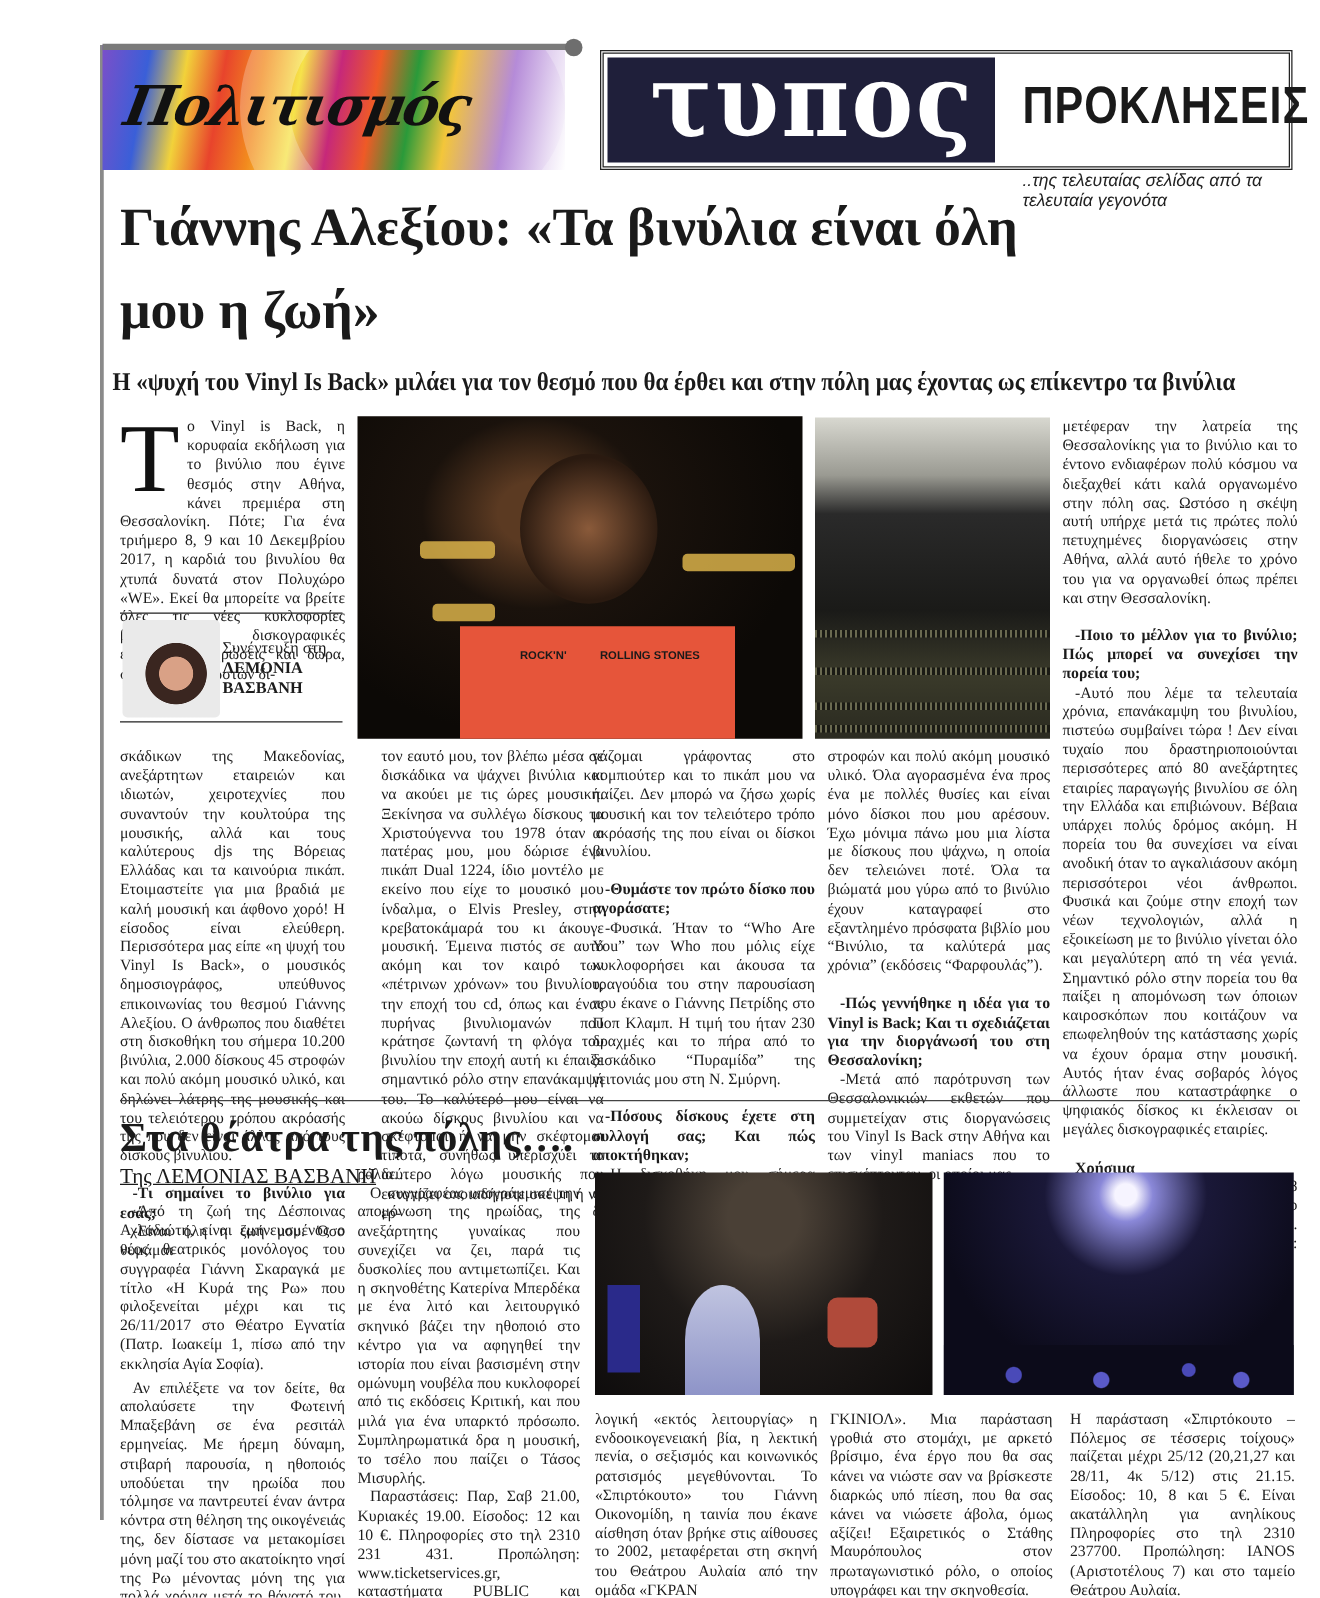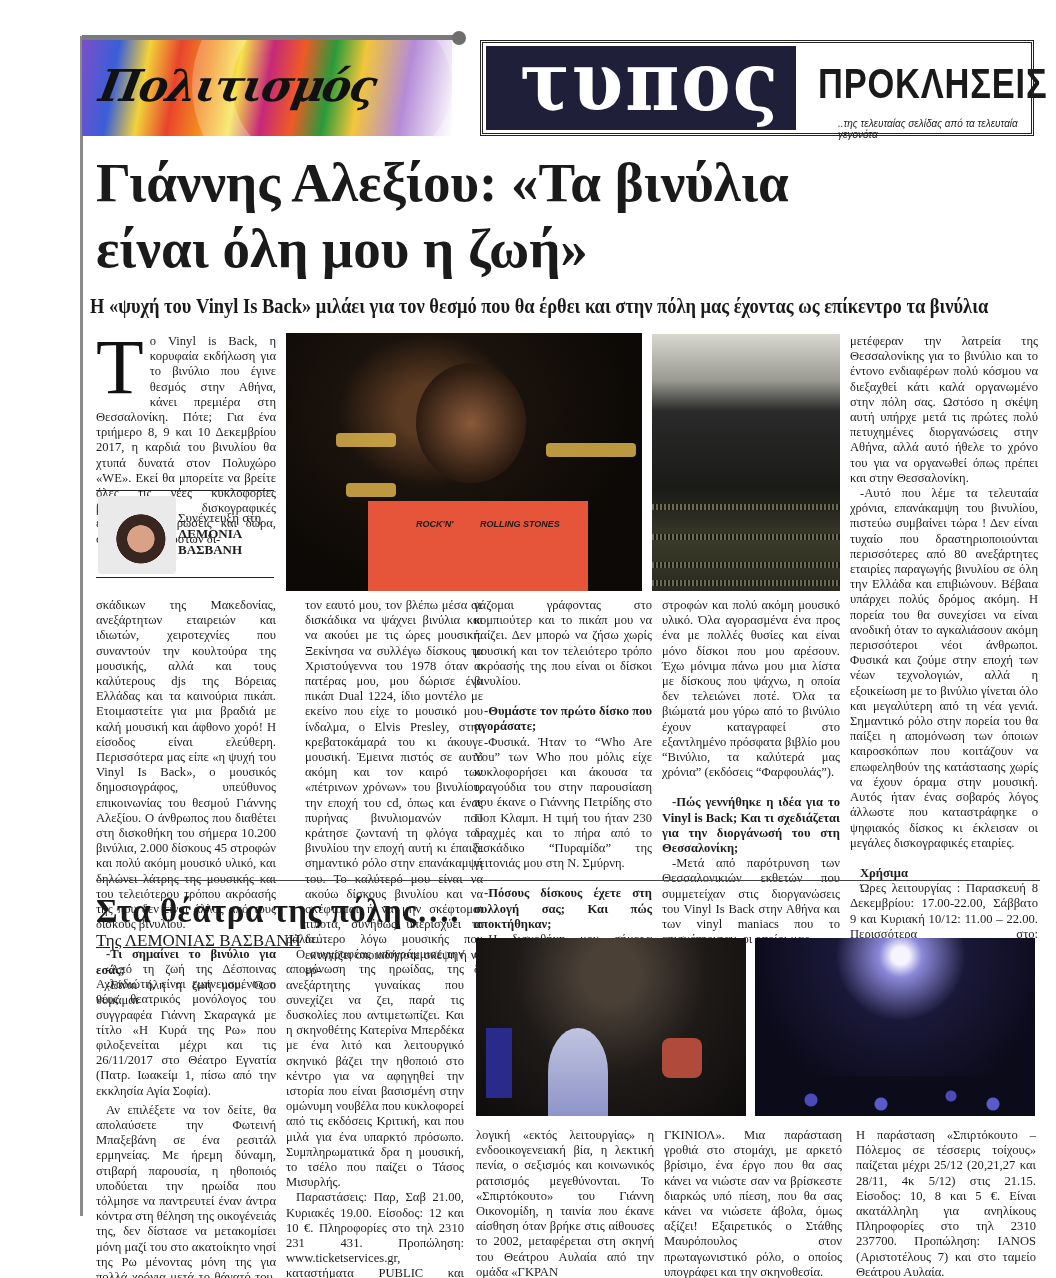--- a/index.html
+++ b/index.html
@@ -15,45 +15,45 @@
     border: 40px solid rgba(255,255,255,0.25); }
   .culture-rod { left: 82px; top: 35px; width: 378px; height: 5px; background: #7a7a7a; }
   .culture-knob { left: 452px; top: 31px; width: 14px; height: 14px; border-radius: 50%; background: #6e6e6e; }
   .culture-label { left: 100px; top: 60px; font-family: "DejaVu Serif", serif; font-style: italic; font-weight: bold;
     font-size: 44px; color: #111; letter-spacing: -2px; transform: skewX(-10deg); }
 
   .typos-frame { left: 480px; top: 40px; width: 554px; height: 96px; border: 3px double #222; }
   .typos-dark { left: 486px; top: 46px; width: 310px; height: 84px; background: #1f1f3a; }
   .typos-logo { left: 520px; top: 38px; color: #fff; font-family: "DejaVu Serif", serif; font-size: 74px; font-weight: bold; letter-spacing: 2px; transform: scaleY(1.1); }
   .provoke-title { left: 818px; top: 60px; font-family: "Liberation Sans", sans-serif; font-weight: bold; font-size: 42px; color: #1a1a1a; transform: scaleX(0.82); transform-origin: left; letter-spacing: 1px; }
-  .provoke-sub { left: 818px; top: 118px; font-family: "Liberation Sans", sans-serif; font-style: italic; font-size: 10px; color: #222; margin-left: 20px; }
+  .provoke-sub { left: 818px; top: 136px; font-family: "Liberation Sans", sans-serif; font-style: italic; font-size: 14px; color: #222; }
 
   
-  .headline { left: 96px; top: 150px; width: 760px; font-family: "Liberation Serif", serif; font-weight: bold; font-size: 55px; line-height: 66px; color: #1a1a1a; }
+  .headline { left: 96px; top: 150px; width: 760px; font-family: "Liberation Serif", serif; font-weight: bold; font-size: 43px; line-height: 66px; color: #1a1a1a; }
   .subheadline { left: 90px; top: 295px; width: 950px; font-family: "Liberation Serif", serif; font-weight: bold; font-size: 20.5px; color: #1a1a1a; transform: scaleX(0.9); transform-origin: left; white-space: nowrap; }
 
   
   .col { font-family: "Liberation Serif", serif; font-size: 12.6px; line-height: 15.2px; text-align: justify; color: #1c1c1c; }
   .col p { margin: 0; }
   .col p.ind { text-indent: 10px; }
   .col .q { font-weight: bold; text-indent: 10px; margin-top: 15px; }
   .dropcap { float: left; font-size: 78px; line-height: 62px; font-weight: normal; margin: 2px 6px 0 0; color: #111; }
 
   .interview-box { left: 96px; top: 490px; width: 178px; height: 88px; border-top: 1.5px solid #222; border-bottom: 1.5px solid #222; }
   .interviewer-photo { left: 98px; top: 496px; width: 78px; height: 78px;
     background: radial-gradient(circle at 55% 55%, #d9a186 0 22%, #3a2620 23% 40%, #eaeaea 41%); border-radius: 4px; }
   .interview-label { left: 178px; top: 510px; width: 96px; text-align: left; font-size: 13px; line-height: 16px; }
   .interview-label .nm { font-weight: bold; }
 
   .photo { overflow: hidden; }
   .photo-vinyl-man { left: 286px; top: 333px; width: 356px; height: 258px;
     background: radial-gradient(ellipse at 40% 30%, #5b3a22 0 10%, #1a120c 30%, #0c0906 70%); }
   .photo-vinyl-man .face { position:absolute; left:130px; top:30px; width:110px; height:120px; border-radius:50%; background: radial-gradient(circle at 50% 50%, #8a5a3a, #2a1a10 70%); }
   .photo-vinyl-man .lamp { position:absolute; height:14px; background:#d9b24a; border-radius:4px; opacity:.85; }
-  .photo-vinyl-man .record { position:absolute; left:82px; top:168px; width:220px; height:108px; background:#e6553a;font-style:italic; }
+  .photo-vinyl-man .record { position:absolute; left:82px; top:168px; width:220px; height:108px; background:#e6553a; }
   .photo-vinyl-man .record-txt { position:absolute; top:18px; font-family:"Liberation Sans",sans-serif; font-weight:bold; font-size:9px; color:#1a1a1a; }
 
   .photo-fair { left: 652px; top: 334px; width: 188px; height: 257px;
     background: linear-gradient(180deg, #d8d8d0 0%, #9a9a92 18%, #2a2a2a 30%, #1a1a18 60%, #3a3a2a 80%, #2a2a20 100%); }
   .photo-fair .shelf { position:absolute; left:0; width:188px; height:6px; background: repeating-linear-gradient(90deg, #6a6a50 0 2px, #1a1a14 2px 4px); }
 
   .divider { left: 96px; top: 880px; width: 944px; height: 1px; background: #444; }
 
   .theatre-title { left: 96px; top: 893px; font-family: "Liberation Serif", serif; font-weight: bold; font-size: 33px; color: #1a1a1a; letter-spacing: 0.5px; }
   .theatre-byline { left: 96px; top: 933px; font-size: 17px; text-decoration: underline; color: #1a1a1a; }
@@ -138,20 +138,21 @@
 </div>
 
 <div class="abs col" style="left:662px; top:598px; width:178px;">
   <p>στροφών και πολύ ακόμη μουσικό υλικό. Όλα αγορασμένα ένα προς ένα με πολλές θυσίες και είναι μόνο δίσκοι που μου αρέσουν. Έχω μόνιμα πάνω μου μια λίστα με δίσκους που ψάχνω, η οποία δεν τελειώνει ποτέ. Όλα τα βιώματά μου γύρω από το βινύλιο έχουν καταγραφεί στο εξαντλημένο πρόσφατα βιβλίο μου “Βινύλιο, τα καλύτερά μας χρόνια” (εκδόσεις “Φαρφουλάς”).</p>
   <p class="q">-Πώς γεννήθηκε η ιδέα για το Vinyl is Back; Και τι σχεδιάζεται για την διοργάνωσή του στη Θεσσαλονίκη;</p>
   <p class="ind">-Μετά από παρότρυνση των Θεσσαλονικιών εκθετών που συμμετείχαν στις διοργανώσεις του Vinyl Is Back στην Αθήνα και των vinyl maniacs που το επισκέπτονταν, οι οποίοι μας</p>
 </div>
 
 <div class="abs col" style="left:850px; top:334px; width:188px;">
   <p>μετέφεραν την λατρεία της Θεσσαλονίκης για το βινύλιο και το έντονο ενδιαφέρων πολύ κόσμου να διεξαχθεί κάτι καλά οργανωμένο στην πόλη σας. Ωστόσο η σκέψη αυτή υπήρχε μετά τις πρώτες πολύ πετυχημένες διοργανώσεις στην Αθήνα, αλλά αυτό ήθελε το χρόνο του για να οργανωθεί όπως πρέπει και στην Θεσσαλονίκη.</p>
+  <p class="q">-Ποιο το μέλλον για το βινύλιο; Πώς μπορεί να συνεχίσει την πορεία του;</p>
   <p class="ind">-Αυτό που λέμε τα τελευταία χρόνια, επανάκαμψη του βινυλίου, πιστεύω συμβαίνει τώρα ! Δεν είναι τυχαίο που δραστηριοποιούνται περισσότερες από 80 ανεξάρτητες εταιρίες παραγωγής βινυλίου σε όλη την Ελλάδα και επιβιώνουν. Βέβαια υπάρχει πολύς δρόμος ακόμη. Η πορεία του θα συνεχίσει να είναι ανοδική όταν το αγκαλιάσουν ακόμη περισσότεροι νέοι άνθρωποι. Φυσικά και ζούμε στην εποχή των νέων τεχνολογιών, αλλά η εξοικείωση με το βινύλιο γίνεται όλο και μεγαλύτερη από τη νέα γενιά. Σημαντικό ρόλο στην πορεία του θα παίξει η απομόνωση των όποιων καιροσκόπων που κοιτάζουν να επωφεληθούν της κατάστασης χωρίς να έχουν όραμα στην μουσική. Αυτός ήταν ένας σοβαρός λόγος άλλωστε που καταστράφηκε ο ψηφιακός δίσκος κι έκλεισαν οι μεγάλες δισκογραφικές εταιρίες.</p>
   <p class="q">Χρήσιμα</p>
   <p class="ind">Ώρες λειτουργίας : Παρασκευή 8 Δεκεμβρίου: 17.00-22.00, Σάββατο 9 και Κυριακή 10/12: 11.00 – 22.00. Περισσότερα στο: www.vinylisback.gr.</p>
 </div>
 
 <div class="abs divider"></div>
 
 <h2 class="abs theatre-title">Στα θέατρα της πόλης….</h2>
 <div class="abs col theatre-byline">Της ΛΕΜΟΝΙΑΣ ΒΑΣΒΑΝΗ</div>
 

